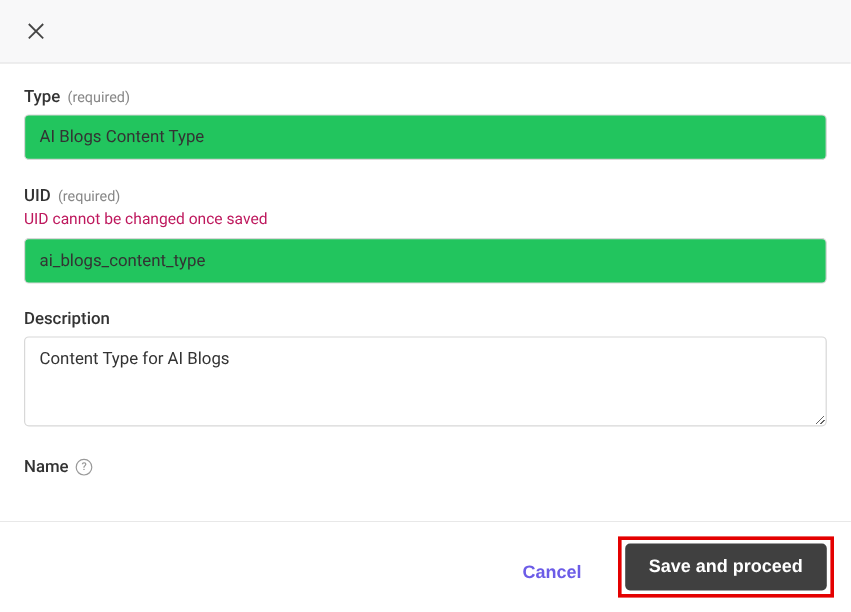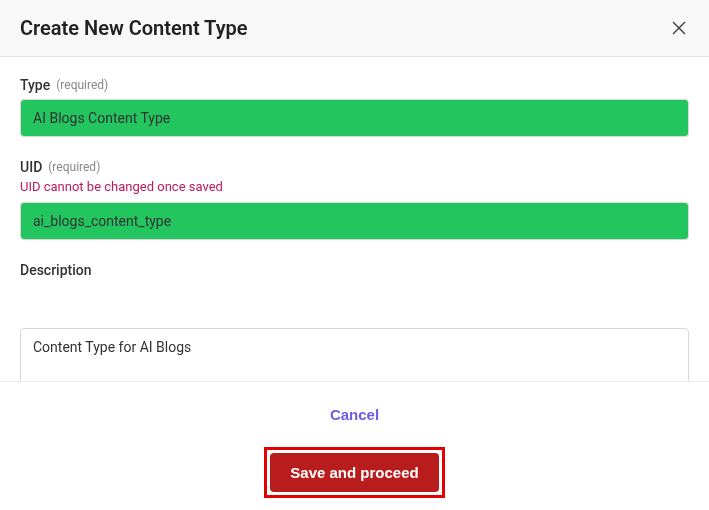--- a/index.html
+++ b/index.html
@@ -95,21 +95,20 @@
       padding: 10px 12px;
       border: 1px solid #d8d8d8;
       border-radius: 4px;
       font-size: 14px;
       color: #333333;
       font-family: inherit;
       outline: none;
       resize: both;
       min-height: 75px;
       background: #ffffff;
-      margin-top: 44px;
     }
     .help-icon {
       display: inline-flex;
       width: 14px;
       height: 14px;
       border: 1px solid #999999;
       border-radius: 50%;
       align-items: center;
       justify-content: center;
       font-size: 9px;
@@ -119,53 +118,51 @@
       position: absolute;
       bottom: 0;
       left: 0;
       right: 0;
       border-top: 1px solid #e8e8e8;
       background: #ffffff;
       padding: 12px 14px;
       display: flex;
       justify-content: flex-end;
       gap: 12px;
-      align-items: center;
-      flex-direction: column;
+      align-items: flex-end;
     }
     .btn-cancel {
       background: transparent;
       border: none;
       color: #6c5ce7;
       font-size: 15px;
       font-weight: 600;
       padding: 12px 18px;
       cursor: pointer;
     }
     .btn-primary-wrapper {
       border: 3px solid #e40000;
       padding: 3px;
       display: inline-block;
     }
     .btn-primary {
-      background: #b91c1c;
+      background: #404040;
       border: none;
       color: #ffffff;
       font-size: 15px;
       font-weight: 600;
       padding: 11px 20px;
       cursor: pointer;
       border-radius: 4px;
     }
   </style>
 </head>
 <body>
 
 <div class="modal-header">
-  <div class="modal-title">Create New Content Type</div>
   <div class="close-btn">
     <svg width="16" height="16" viewBox="0 0 16 16" fill="none" stroke="currentColor" stroke-width="1.5">
       <line x1="2" y1="2" x2="14" y2="14"></line>
       <line x1="14" y1="2" x2="2" y2="14"></line>
     </svg>
   </div>
 </div>
 
 <div class="modal-body-container">
   <div class="modal-body">

